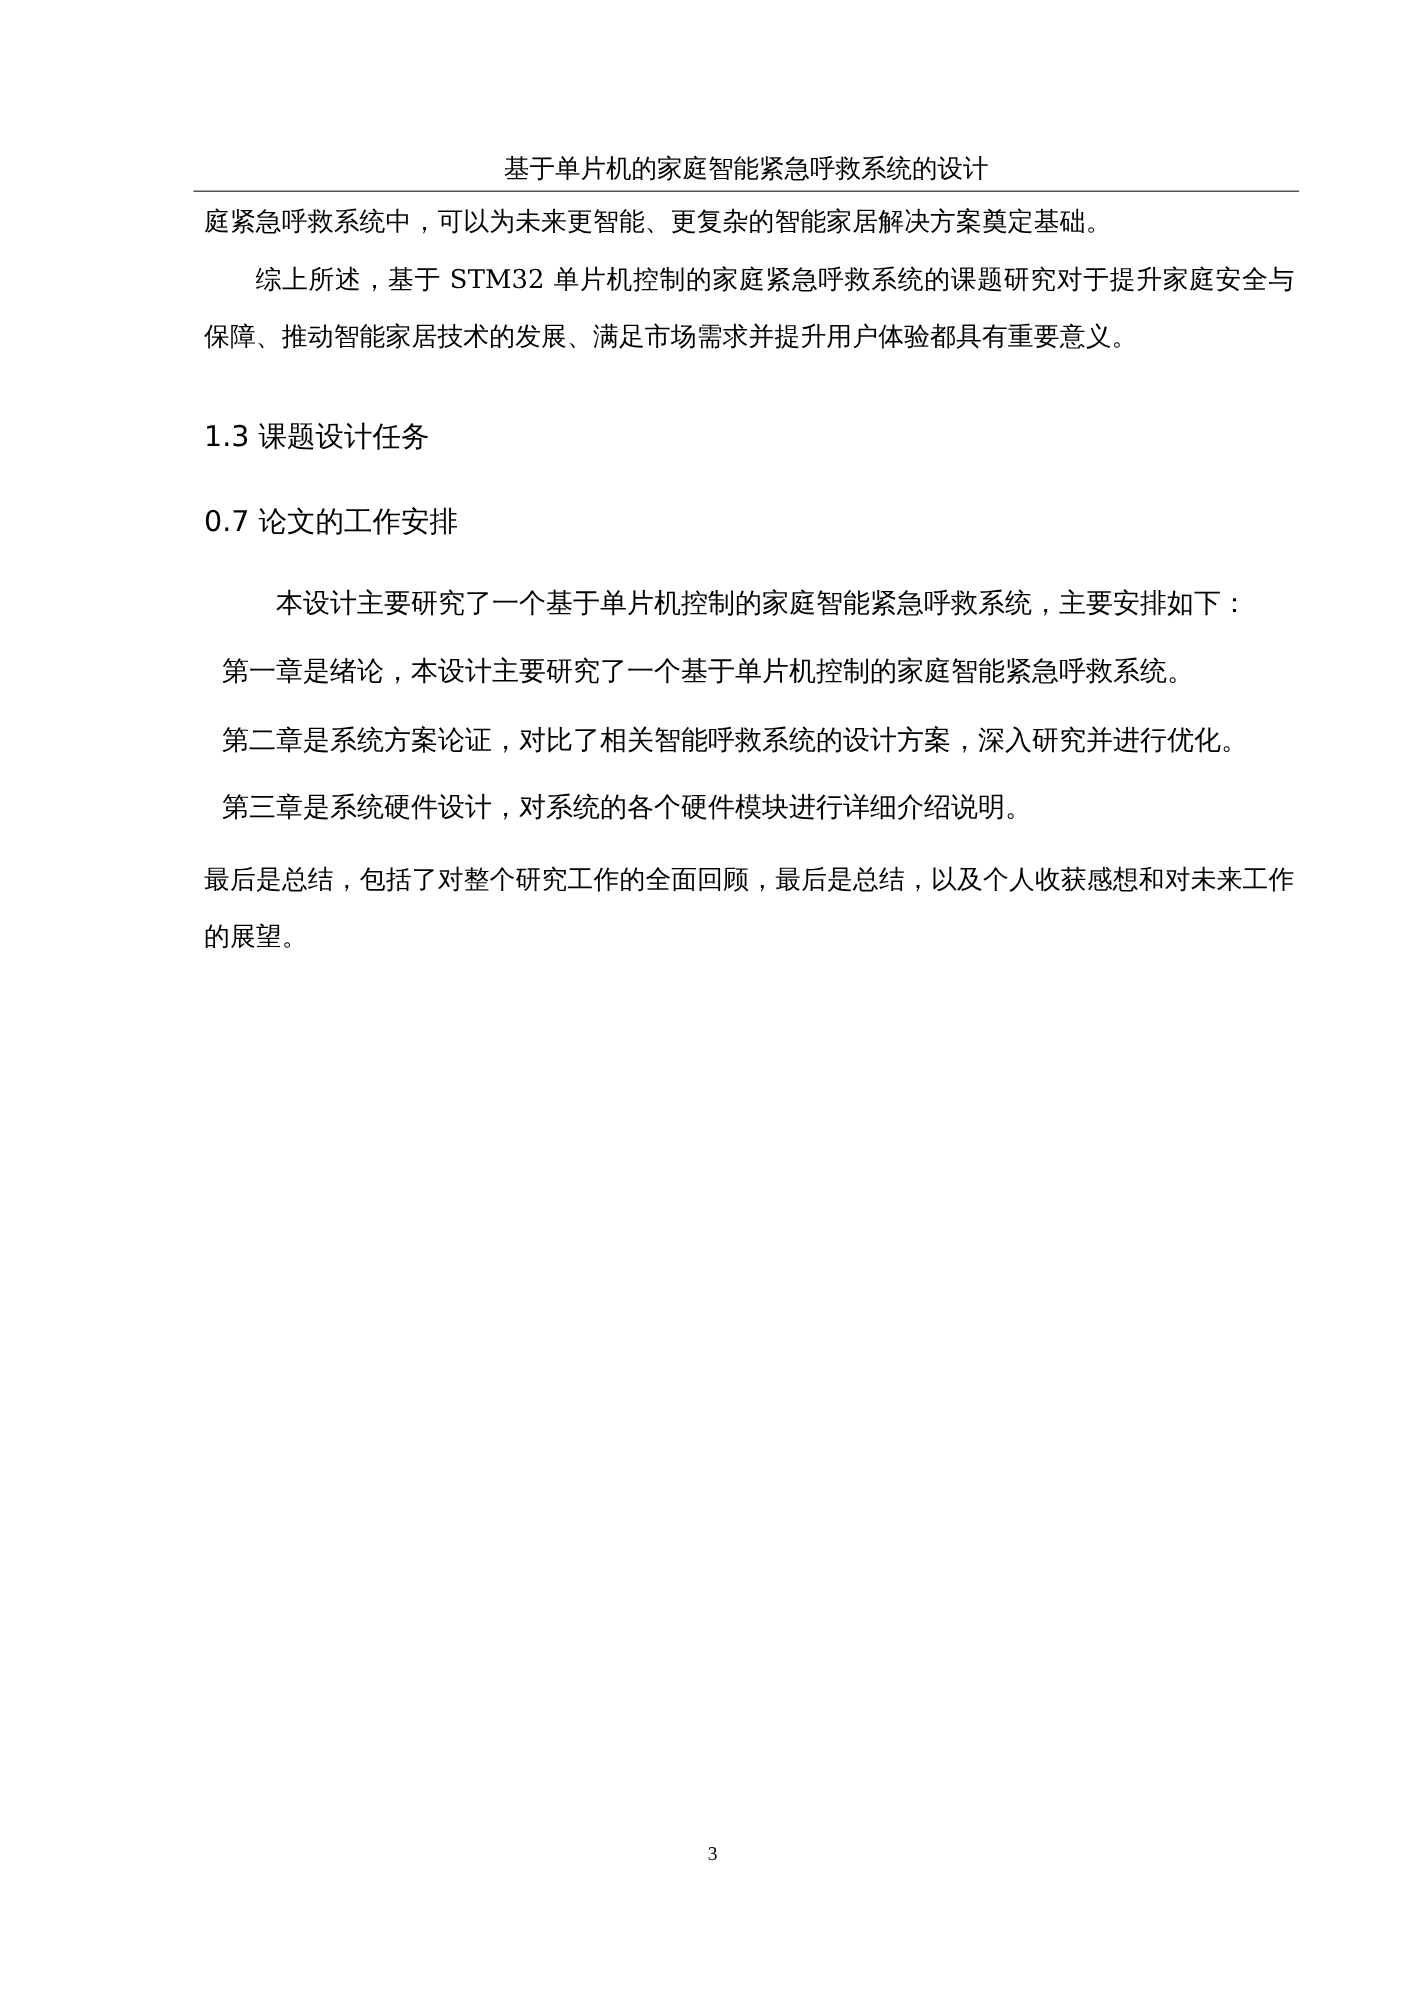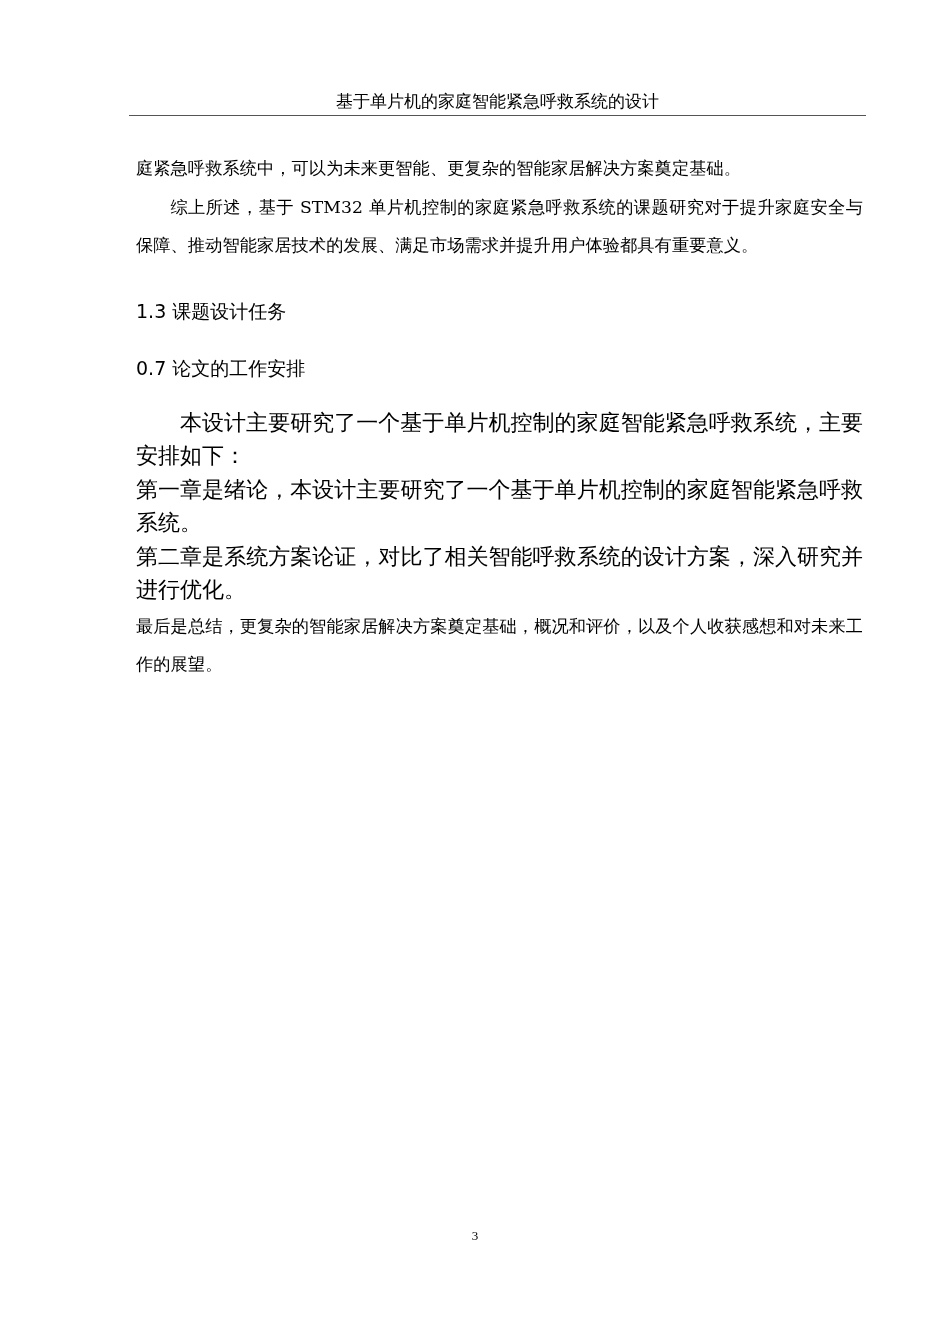--- a/index.html
+++ b/index.html
@@ -11,52 +11,52 @@
       width: 950px;
       height: 1344px;
       position: relative;
       overflow: hidden;
       color: #000;
       font-family: "DejaVu Serif", "Liberation Serif", serif;
     }
     .page-header {
       position: absolute;
       left: 129px;
-      top: 90px;
+      top: 102px;
       width: 737px;
       height: 25px;
       border-bottom: 1.2px solid #555;
       text-align: center;
       font-size: 17px;
       line-height: 22px;
     }
     .content {
       position: absolute;
       left: 136px;
-      top: 149px;
+      top: 129px;
       width: 727px;
     }
     .p {
       margin: 0;
       font-size: 17.2px;
       line-height: 38.6px;
       text-align: justify;
       letter-spacing: 0.1px;
     }
     .indent { text-indent: 2em; }
     .h2 {
       margin: 0;
       font-family: "DejaVu Sans", "Liberation Sans", sans-serif;
       font-size: 19px;
       font-weight: normal;
       line-height: 24px;
     }
     .list-line {
-      margin: 0;
-      font-size: 22px;
+      margin: 12px;
+      font-size: 18px;
       line-height: 33.5px;
       text-align: justify;
     }
     .page-number {
       position: absolute;
       left: 0;
       width: 950px;
       top: 1228px;
       text-align: center;
       font-size: 13px;
@@ -73,16 +73,17 @@
 <div class="content">
   <p class="p">庭紧急呼救系统中，可以为未来更智能、更复杂的智能家居解决方案奠定基础。</p>
   <p class="p indent">综上所述，基于 STM32 单片机控制的家庭紧急呼救系统的课题研究对于提升家庭安全与保障、推动智能家居技术的发展、满足市场需求并提升用户体验都具有重要意义。</p>
 
   <h2 class="h2" style="margin-top:34px;">1.3 课题设计任务</h2>
 
   <h2 class="h2" style="margin-top:33px;">0.7 论文的工作安排</h2>
   <p class="list-line indent" style="margin-top:26px;">本设计主要研究了一个基于单片机控制的家庭智能紧急呼救系统，主要安排如下：</p>
   <p class="list-line">第一章是绪论，本设计主要研究了一个基于单片机控制的家庭智能紧急呼救系统。</p>
   <p class="list-line">第二章是系统方案论证，对比了相关智能呼救系统的设计方案，深入研究并进行优化。</p>
-  <p class="p" style="line-height:38px;">最后是总结，更复杂的智能家居解决方案奠定基础，概况和评价，以及个人收获感想和对未来工作的展望。</p>
+  <p class="list-line">第三章是系统硬件设计，对系统的各个硬件模块进行详细介绍说明。</p>
+  <p class="p" style="line-height:38px;">最后是总结，包括了对整个研究工作的全面回顾，最后是总结，以及个人收获感想和对未来工作的展望。</p>
 </div>
 
 <div class="page-number">3</div>
 
 </body></html>

